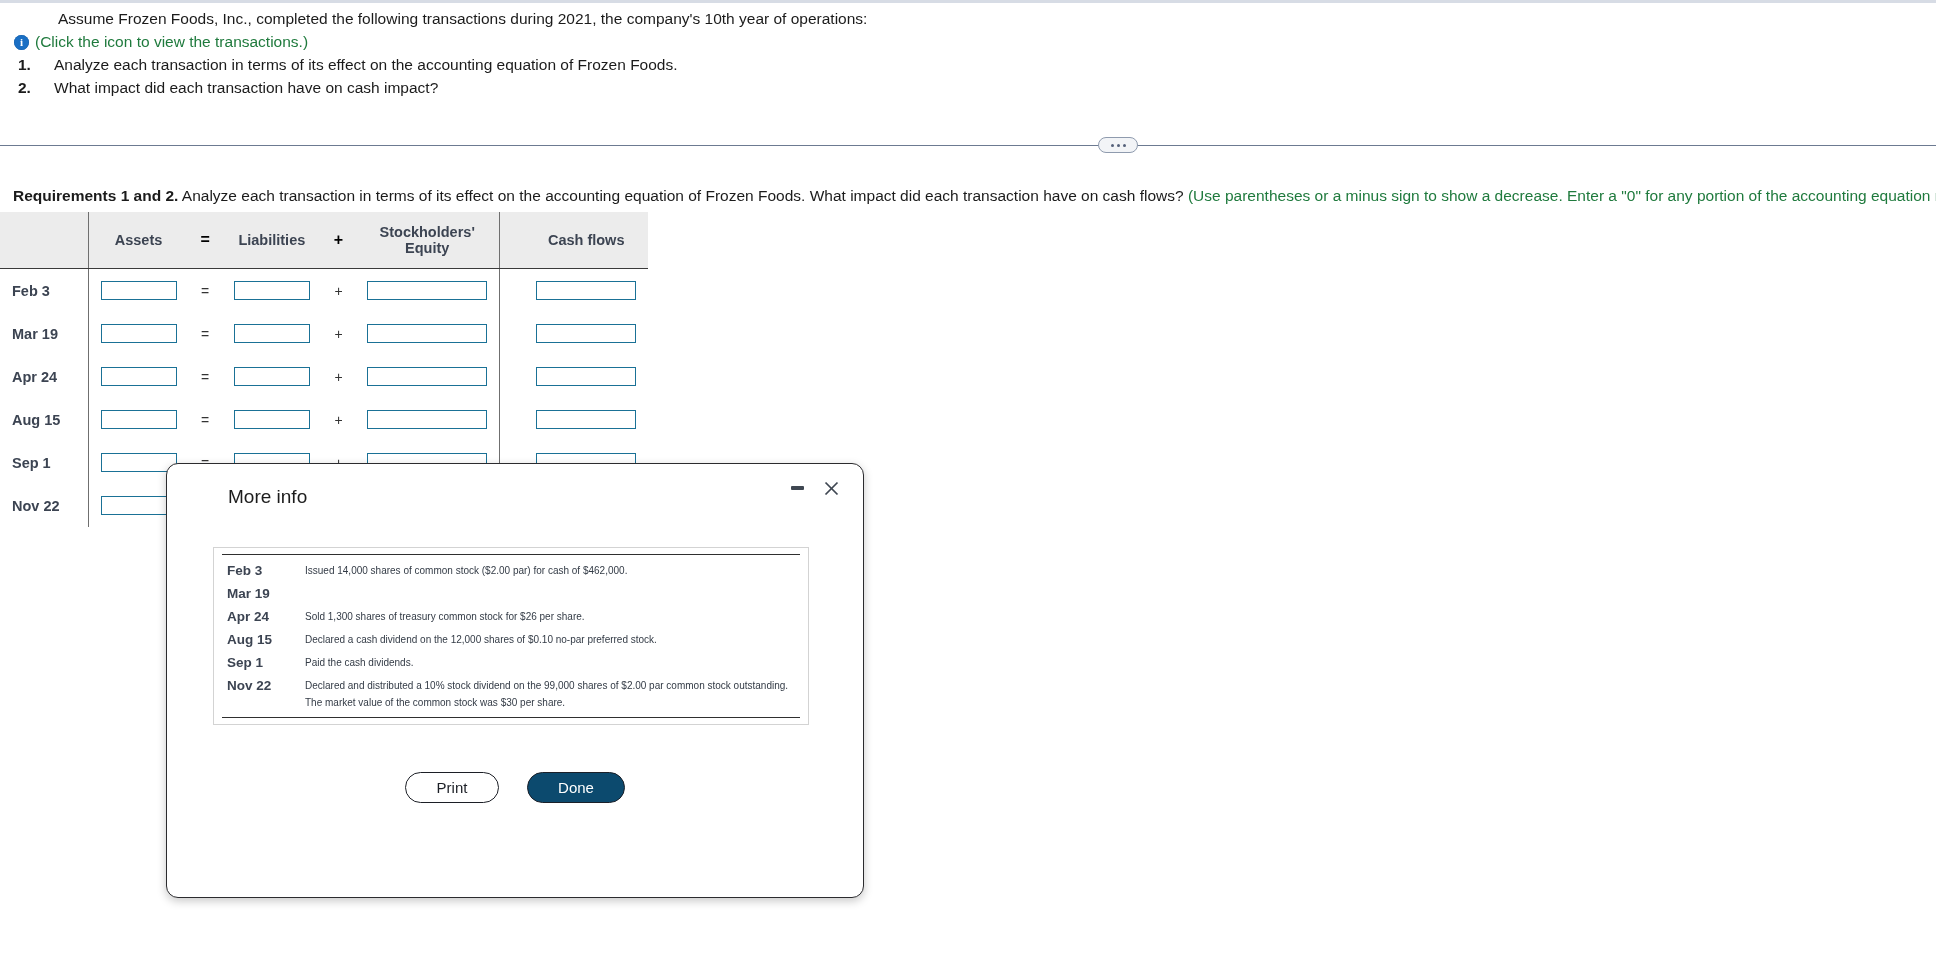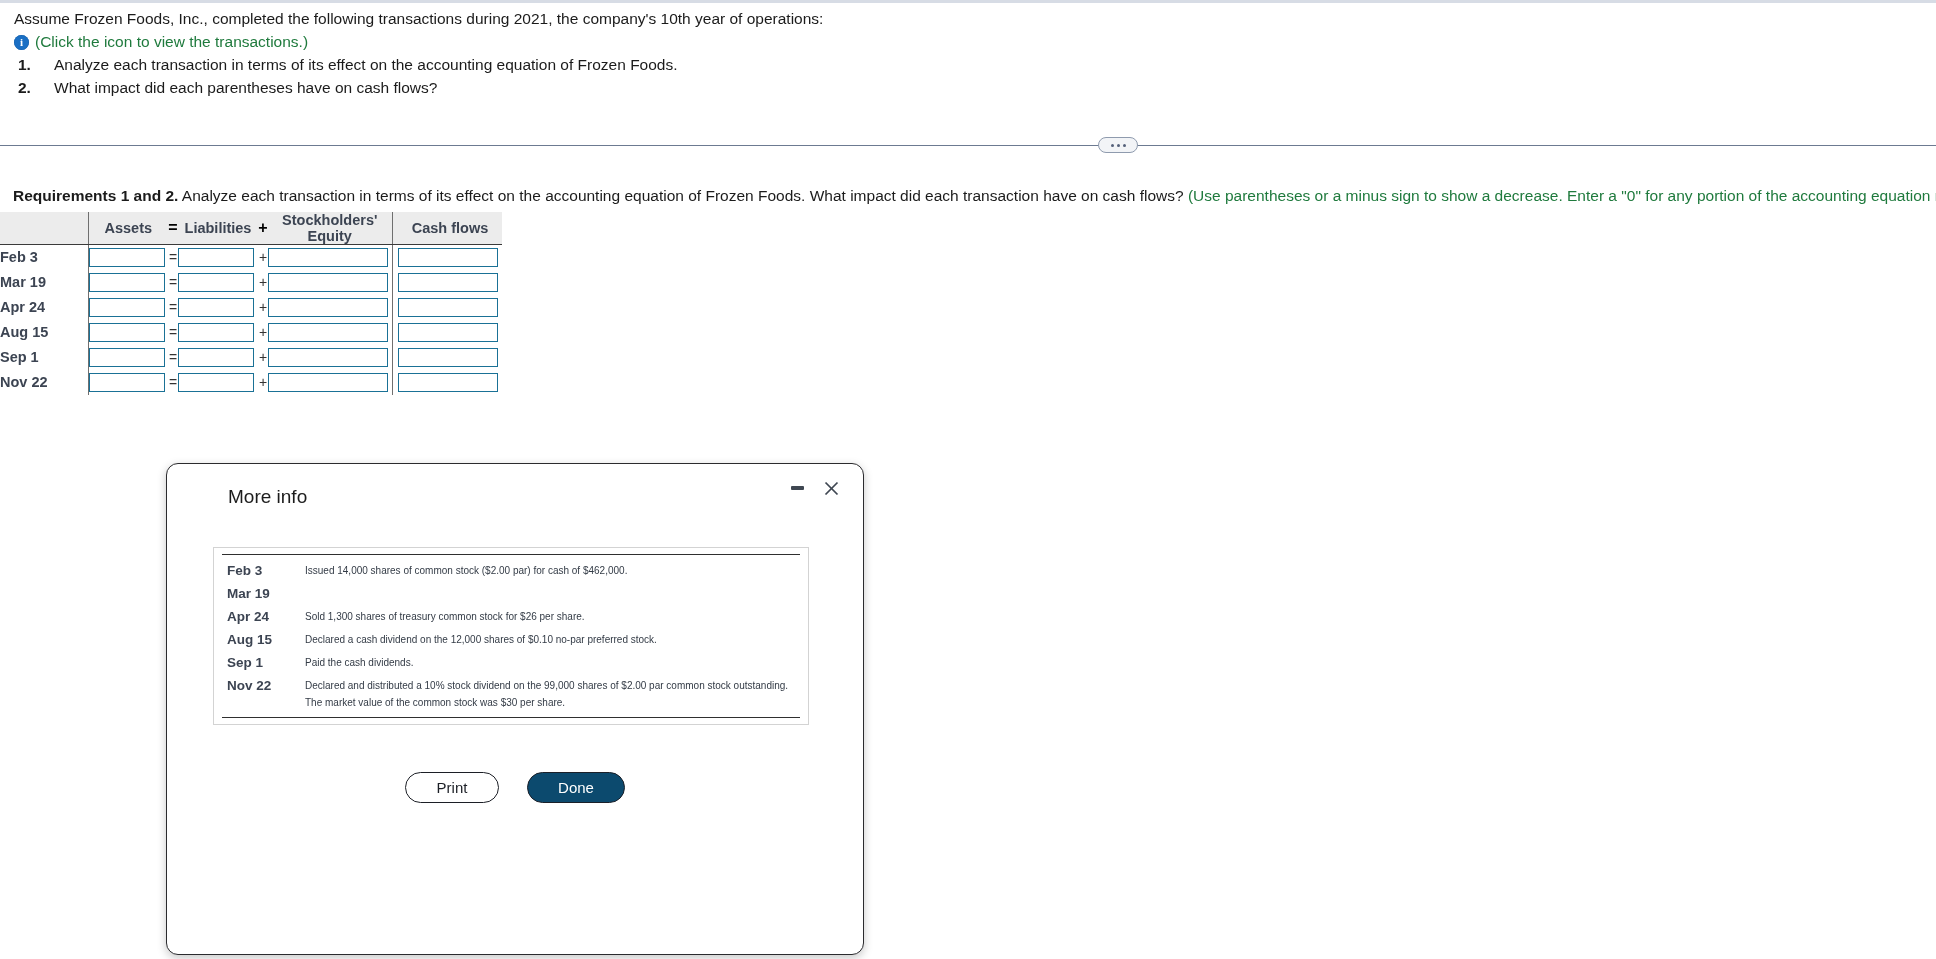--- a/index.html
+++ b/index.html
@@ -30,20 +30,21 @@
     position: absolute;
     left: 14px;
     top: 9px;
     width: 1800px;
   }
   .stmt-line {
     font-size: 15.5px;
     color: #1b1b1b;
     line-height: 20px;
     white-space: nowrap;
+    margin-left: 44px;
   }
   .icon-line {
     margin-top: 4px;
     display: flex;
     align-items: center;
     gap: 6px;
     white-space: nowrap;
   }
   .info-icon {
     width: 15px; height: 15px;
@@ -140,21 +141,21 @@
   .req12-line b { font-weight: bold; }
   .req12-green { color: #1f7a3d; }
 
   
   .acct-table {
     position: absolute;
     left: 0px;
     top: 212px;
     border-collapse: collapse;
   }
-  .acct-table td, .acct-table th { padding: 0; }
+  .acct-table td, .acct-table th { padding: 12px; }
 
   .hdr-cell {
     background: #ececec;
     border-bottom: 1px solid #3a3a3a;
     font-size: 14.5px;
     font-weight: bold;
     color: #3c4452;
     text-align: center;
     height: 26px;
     vertical-align: middle;
@@ -214,21 +215,21 @@
   .w-liab { width: 76px; }
   .w-equity { width: 120px; }
   .w-cash { width: 100px; }
 
   
   .dialog {
     position: absolute;
     left: 166px;
     top: 463px;
     width: 698px;
-    height: 492px;
+    height: 435px;
     background: #ffffff;
     border: 1.5px solid #2b2b2e;
     border-radius: 12px;
     box-shadow: 0 3px 10px rgba(0,0,0,0.22);
   }
   .dlg-titlebar {
     position: absolute;
     left: 0; top: 0;
     width: 100%;
     height: 62px;
@@ -355,21 +356,21 @@
       <span class="icon-link">(Click the icon to view the transactions.)</span>
     </div>
 
 
     <div class="req-row">
       <span class="req-num">1.</span>
       <span class="req-text">Analyze each transaction in terms of its effect on the accounting equation of Frozen Foods.</span>
     </div>
     <div class="req-row">
       <span class="req-num">2.</span>
-      <span class="req-text">What impact did each parentheses have on cash flows?</span>
+      <span class="req-text">What impact did each transaction have on cash impact?</span>
     </div>
   </div>
 
   <div class="divider-wrap">
     <div class="divider-line"></div>
     <div class="dots-pill">
       <i></i>
       <i></i>
       <i></i>
     </div>

